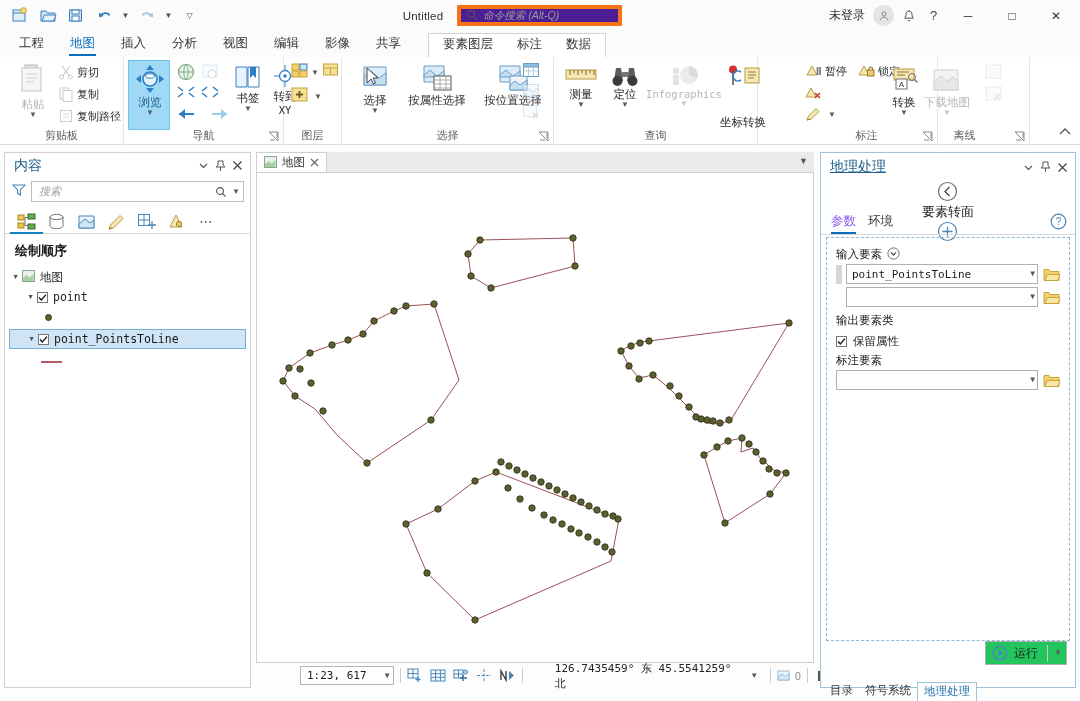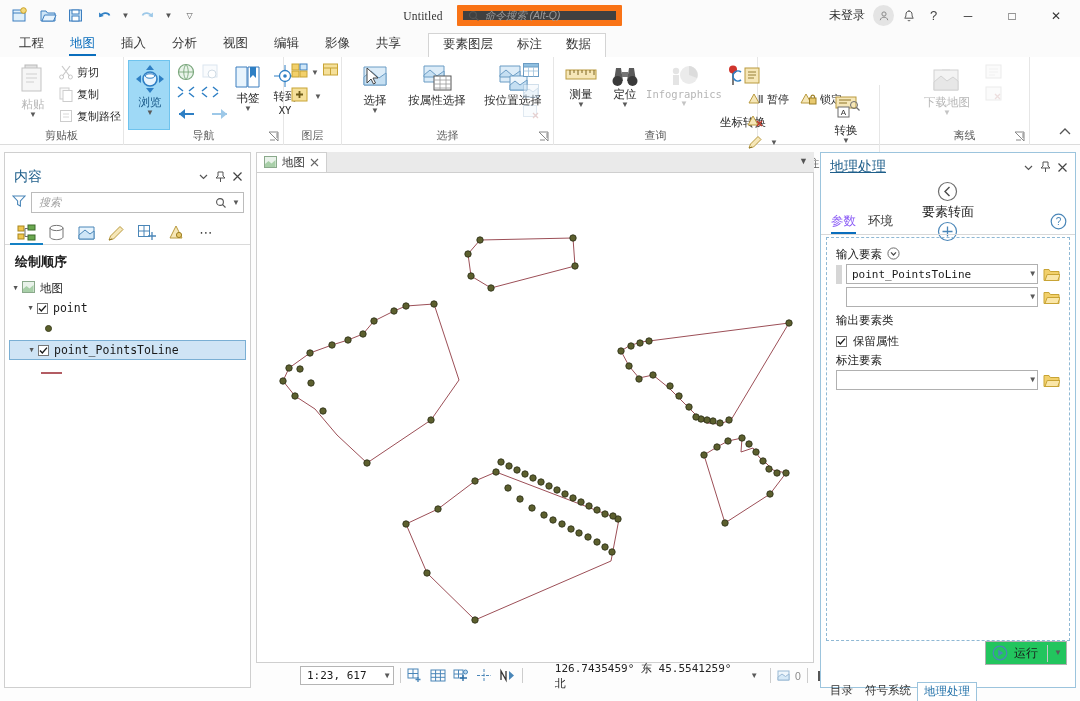--- a/index.html
+++ b/index.html
@@ -20,24 +20,24 @@
     background: #fbfbfb;
     display: flex; align-items: center;
   }
   .qat { display: flex; align-items: center; gap: 2px; padding-left: 7px; }
   .qat-btn {
     width: 26px; height: 24px; display: flex; align-items: center; justify-content: center;
     cursor: default;
   }
   .qat-caret { width: 13px; height: 24px; display:flex; align-items:center; justify-content:center; color:#555; font-size:8px;}
   .title-center { flex: 1; display: flex; align-items: center; justify-content: center; gap: 14px; }
-  .doc-title { font-family: Liberation Serif, serif; font-size: 11.5px; color: #333; letter-spacing: .2px;}
+  .doc-title { font-family: Liberation Sans, sans-serif; font-size: 11.5px; color: #333; letter-spacing: .2px;}
   .cmd-search {
-    width: 165px; height: 21px; border: 6px solid #f97316; background: #404040;
-    border-radius: 1px; display: flex; align-items: center; padding: 0 5px; gap: 5px;
+    width: 165px; height: 21px; border: 4px solid #f97316; background: #4c1d95;
+    border-radius: 1px; display: flex; align-items: flex-start; padding: 0 5px; gap: 5px;
   }
   .cmd-search .ph { color: #9a9a9a; font-size: 10.5px; font-style: italic; }
   .title-right { display: flex; align-items: center; gap: 0px; padding-right: 2px; }
   .signin { font-size: 12px; color: #333; margin-right: 6px; }
   .tb-icon {
     width: 25px; height: 25px; display: flex; align-items: center; justify-content: center;
   }
   .avatar-circ { width:21px; height:21px; border-radius:50%; background:#e4e4e4; display:flex; align-items:center; justify-content:center;}
   .win-btn { width: 44px; height: 31px; display: flex; align-items: center; justify-content: center; color:#333; }
 
@@ -86,21 +86,20 @@
   .hl-blue { background: #9fd9f6; border:1px solid #6ec3ee; }
 
   
   .panel-left {
     position: absolute; left: 4px; top: 152px; width: 247px; height: 536px;
     background: #fff; border: 1px solid #cfcfcf;
   }
   .panel-head {
     height: 26px; display: flex; align-items: center; padding: 0 4px 0 9px;
     border-bottom: 1px solid transparent;
-    margin-top: 11px;
   }
   .panel-title { font-size: 14px; color: #1f5f8b; flex: 1; }
   .panel-title.link { color: #1f5f8b; text-decoration: underline; }
   .panel-hbtn { width: 17px; height: 20px; display:flex; align-items:center; justify-content:center; color:#555; }
   .search-row { display: flex; align-items: center; gap: 5px; padding: 2px 6px 4px 7px; }
   .search-box {
     flex: 1; height: 21px; border: 1px solid #bcbcbc; background: #fff;
     display: flex; align-items: center; padding: 0 3px 0 7px; gap: 2px;
   }
   .search-box .ph { flex: 1; color: #a0a0a0; font-size: 11px; font-style: italic; }
@@ -508,21 +507,21 @@
             <path d="M9 8v12" stroke="#5b5b5b" stroke-width="1.6"></path>
             <path d="M17 7a5 5 0 1 0 0 8" fill="none" stroke="#2e7fc4" stroke-width="1.6"></path>
             <rect x="21" y="3" width="14" height="15" fill="#f6e7b8" stroke="#b99a3f"></rect>
             <path d="M24 7h8M24 10h8M24 13h6" stroke="#8d7428" stroke-width=".9"></path>
           </svg>
         <span class="lbl">坐标转换</span>
       </div>
       <div class="rgroup-label">查询</div>
     </div>
 
-    <div class="rgroup" style="left:738px; width:142px;margin-top:28px;">
+    <div class="rgroup" style="left:796px; width:142px;">
       <div class="ritem-h" style="left:9px; top:6px;">
         <svg width="17" height="16" viewBox="0 0 17 16">
             <path d="M2 12 L7 3 L12 12z" fill="#f6e7b8" stroke="#b99a3f"></path>
             <path d="M12.5 4v8M15 4v8" stroke="#6d6d6d" stroke-width="1.6"></path>
           </svg>
         <span>暂停</span>
       </div>
       <div class="ritem-h" style="left:62px; top:6px;">
         <svg width="17" height="16" viewBox="0 0 17 16">
             <path d="M1 12 L6 3 L11 12z" fill="#f6e7b8" stroke="#b99a3f"></path>

